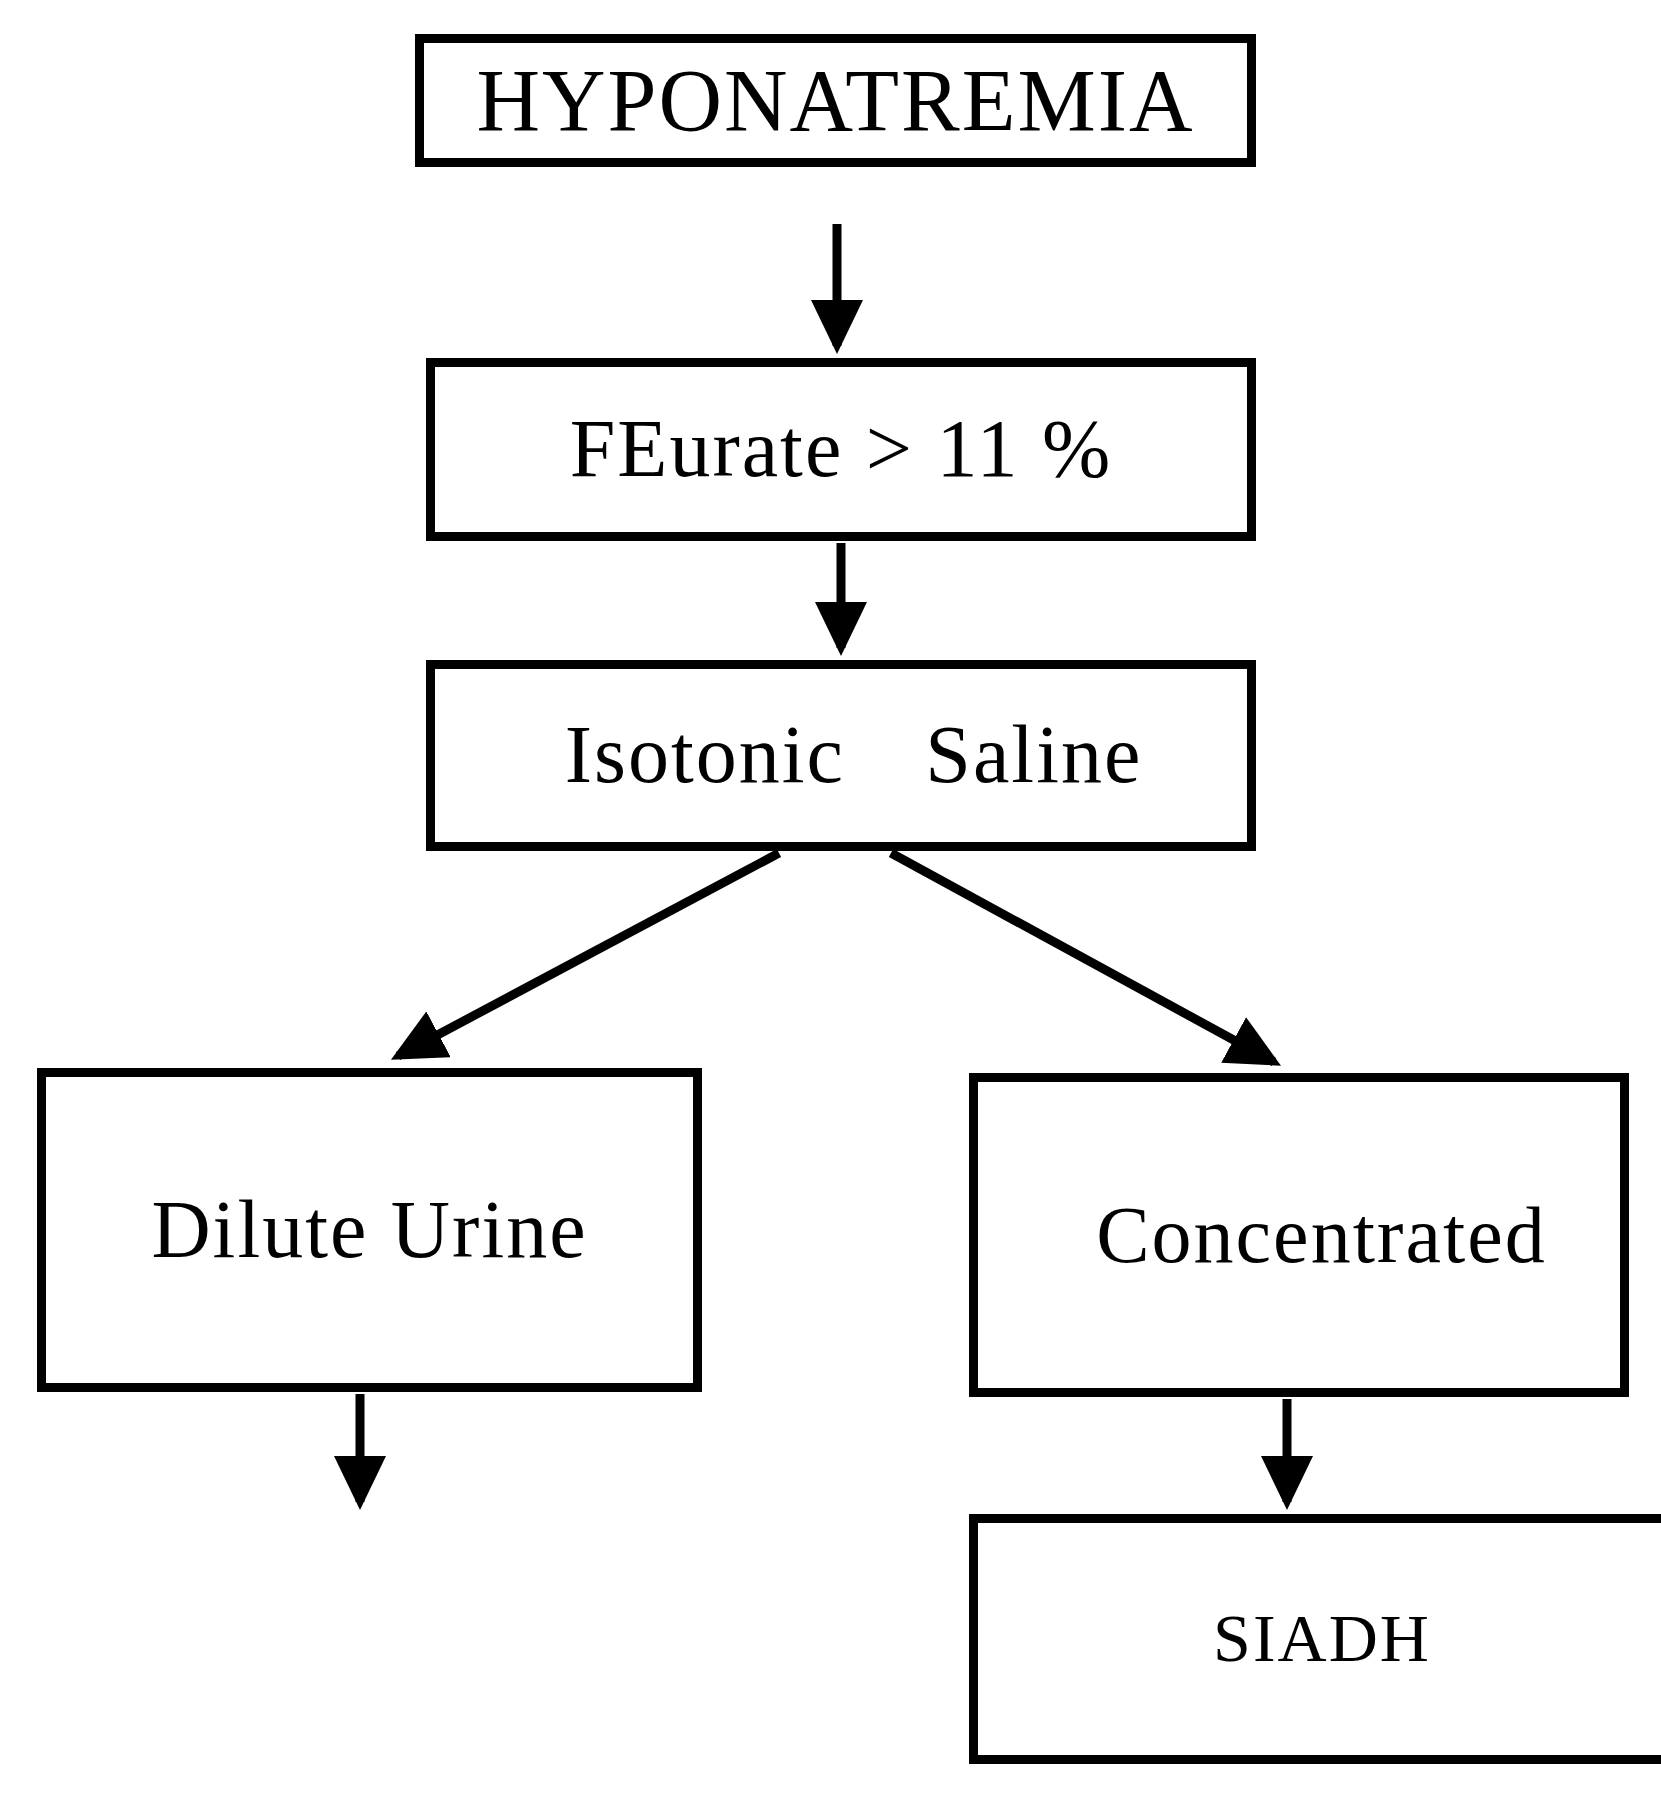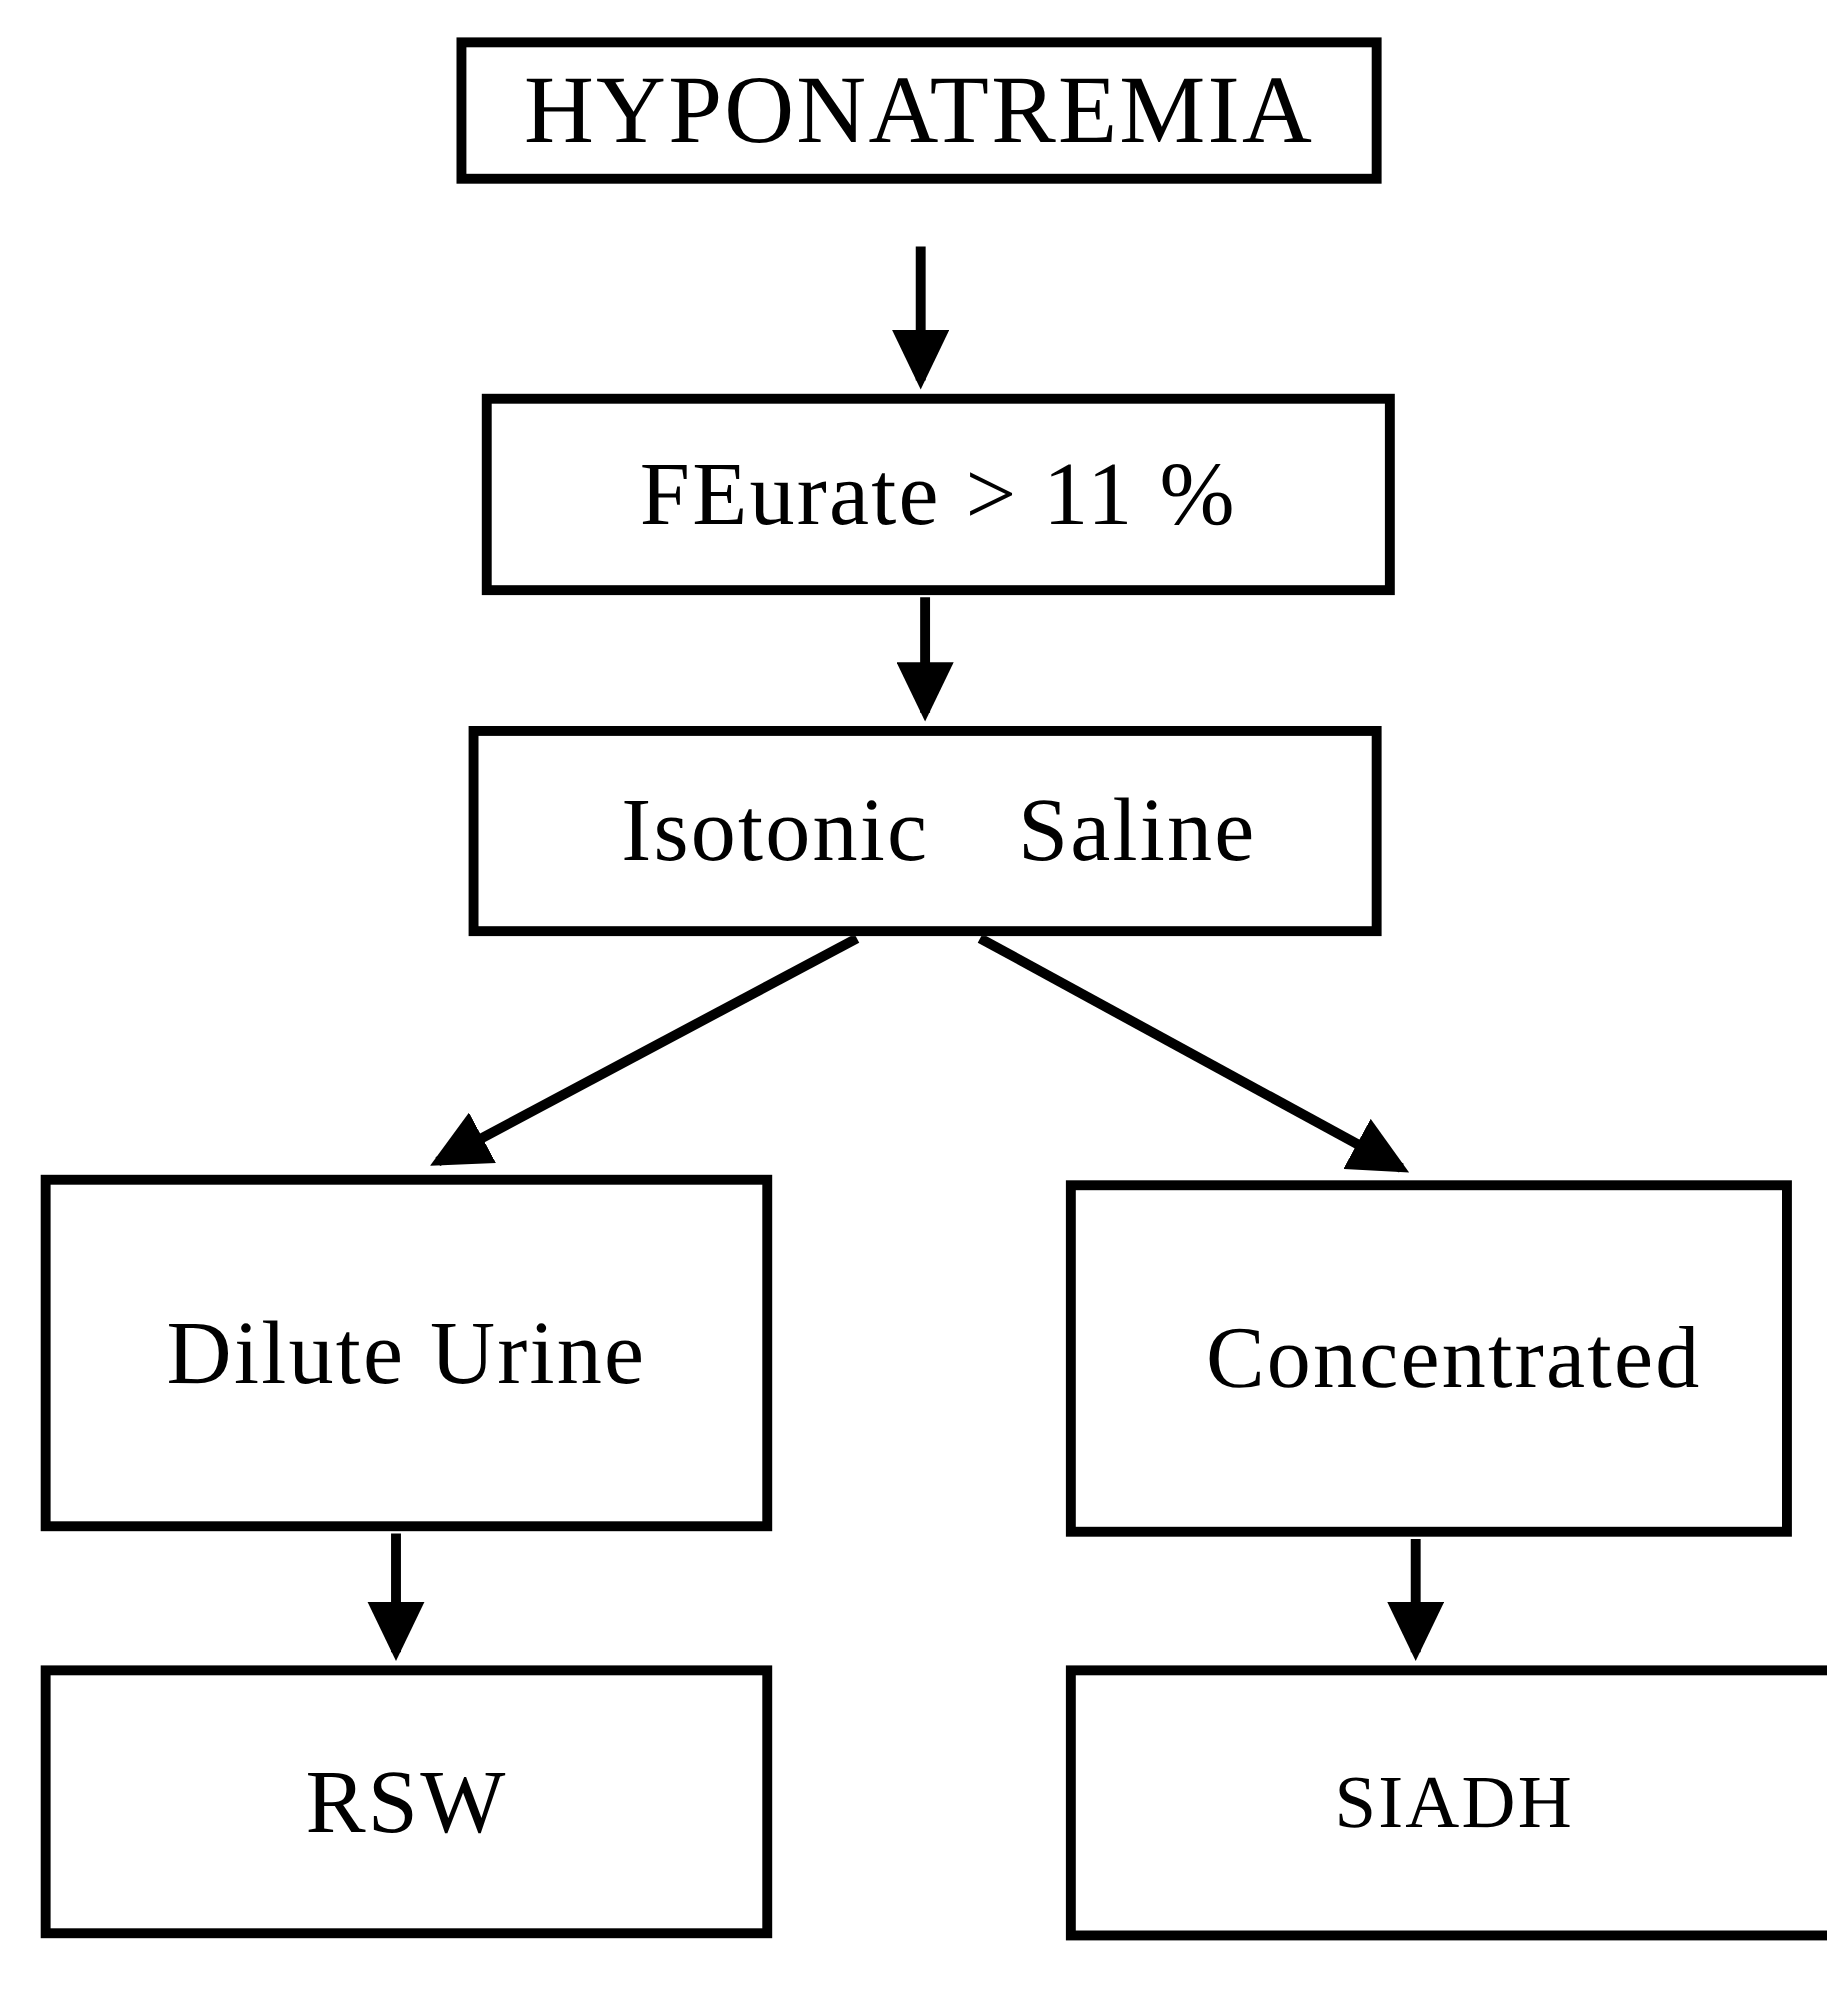--- a/index.html
+++ b/index.html
@@ -33,21 +33,21 @@
     flex-direction: column;
     align-items: center;
     justify-content: center;
     text-align: center;
     letter-spacing: 2px;
     line-height: 1.2;
   }
   .node .lbl { display: block; white-space: nowrap; }
 
   #node-hyponatremia      { left: 415px; top: 34px;   width: 841px; height: 133px; font-size: 88px; }
-  #node-feurate           { left: 438px; top: 358px;  width: 830px; height: 183px; font-size: 82px; }
+  #node-feurate           { left: 426px; top: 358px;  width: 830px; height: 183px; font-size: 82px; }
   #node-isotonic-saline   { left: 426px; top: 660px;  width: 830px; height: 191px; font-size: 82px; padding-left: 25px; }
   #node-isotonic-saline .lbl { word-spacing: 58px; }
   #node-dilute-urine      { left: 37px;  top: 1068px; width: 665px; height: 324px; font-size: 82px; }
   #node-concentrated-urine{ left: 969px; top: 1073px; width: 660px; height: 324px; font-size: 80px; line-height: 1.55; padding-left: 45px; }
   #node-rsw               { left: 37px;  top: 1514px; width: 665px; height: 248px; font-size: 82px; }
   #node-siadh             { left: 969px; top: 1514px; width: 706px; height: 250px; font-size: 68px; }
 </style>
 </head>
 <body>
 
@@ -80,21 +80,18 @@
   </div>
 
   <div class="node" id="node-dilute-urine">
     <span class="lbl">Dilute Urine</span>
   </div>
 
   <div class="node" id="node-concentrated-urine">
     <span class="lbl">Concentrated</span>
   </div>
 
-  <div class="node" id="node-rsw">
-    <span class="lbl">RSW</span>
-  </div>
 
   <div class="node" id="node-siadh">
     <span class="lbl">SIADH</span>
   </div>
 
 </div>
 
 </body></html>

